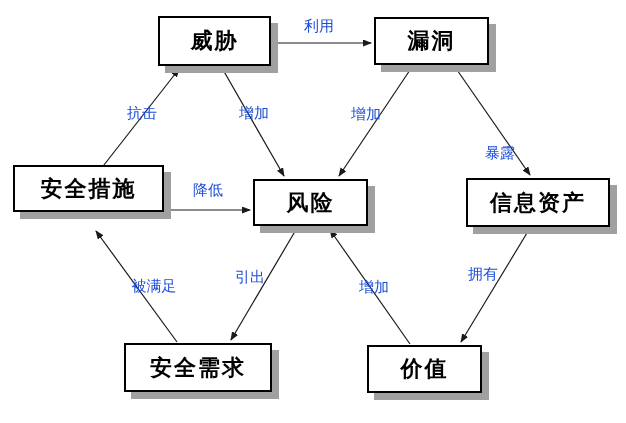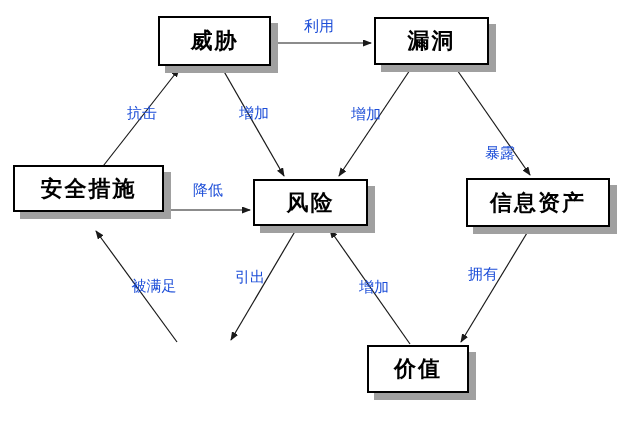--- a/index.html
+++ b/index.html
@@ -89,22 +89,23 @@
   <div class="node" style="left:158px; top:16px; width:113px; height:50px;">威胁</div>
 
   <div class="node" style="left:374px; top:17px; width:115px; height:48px;">漏洞</div>
 
   <div class="node" style="left:13px; top:165px; width:151px; height:47px;">安全措施</div>
 
   <div class="node" style="left:466px; top:178px; width:144px; height:49px;">信息资产</div>
 
   <div class="node" style="left:253px; top:179px; width:115px; height:47px;">风险</div>
 
+  <div class="node" style="left:124px; top:343px; width:148px; height:49px;">安全需求</div>
 
-  <div class="node" style="left:367px; top:345px; width:102px; height:48px;">价值</div>
+  <div class="node" style="left:367px; top:345px; width:115px; height:48px;">价值</div>
 
   <span class="edge-label" style="left:319px; top:25px;">利用</span>
 
   <span class="edge-label" style="left:142px; top:112px;">抗击</span>
 
   <span class="edge-label" style="left:254px; top:112px;">增加</span>
 
   <span class="edge-label" style="left:366px; top:113px;">增加</span>
 
   <span class="edge-label" style="left:500px; top:104px;margin-top:48px;">暴露</span>

